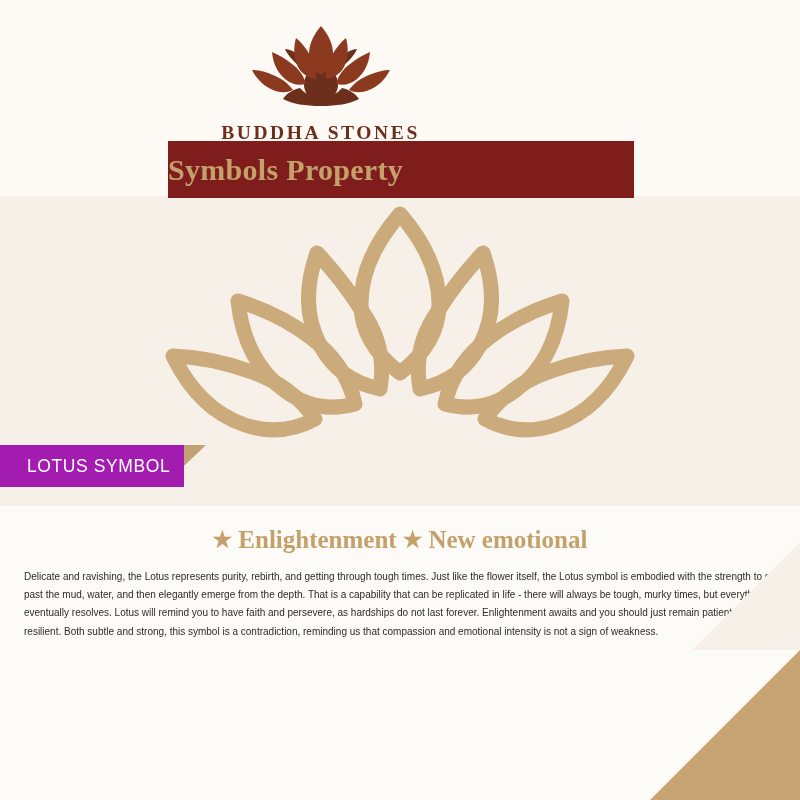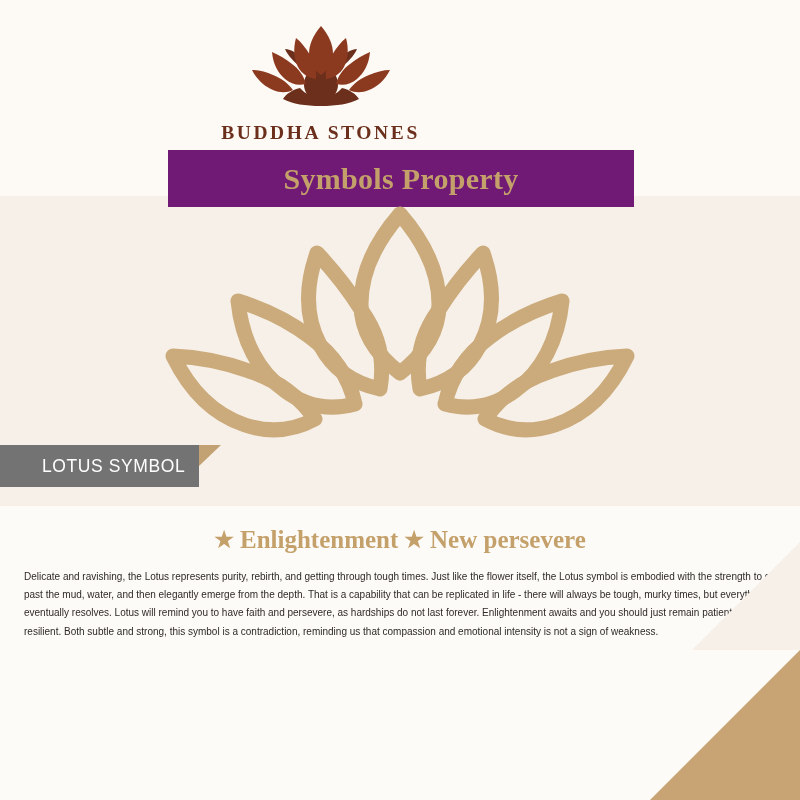--- a/index.html
+++ b/index.html
@@ -86,28 +86,27 @@
     font-size: 19.5px;
     font-weight: bold;
     letter-spacing: 2.6px;
     color: #6b2f1c;
     font-family: "Liberation Serif", serif;
   }
 
   
   .title-plate {
     position: absolute;
-    top: 150px;
+    top: 141px;
     left: 168px;
     width: 466px;
     height: 57px;
-    background: #701a75;
-    display: flex;
-    align-items: center;
-    justify-content: center;
+    background: #7f1d1d;
+    display: flex;
+    align-items: center;
   }
   .title-text {
     font-size: 30px;
     font-weight: bold;
     color: #c4a06a;
     font-family: "Liberation Serif", serif;
     letter-spacing: 0.3px;
   }
 
   
@@ -125,25 +124,25 @@
   
   .ribbon {
     position: absolute;
     top: 445px;
     left: 0;
     height: 42px;
     display: flex;
     align-items: center;
   }
   .ribbon-body {
-    background: #737373;
+    background: #a21caf;
     height: 42px;
     display: flex;
     align-items: center;
-    padding-left: 42px;
+    padding-left: 27px;
     padding-right: 14px;
   }
   .ribbon-label {
     color: #ffffff;
     font-size: 17.5px;
     letter-spacing: 0.6px;
     font-family: "Liberation Sans", sans-serif;
   }
   .ribbon-tail {
     width: 0;
@@ -266,21 +265,21 @@
       <span class="ribbon-label">LOTUS SYMBOL</span>
     </div>
     <div class="ribbon-tail"></div>
   </div>
 
   <div class="content-panel">
     <div class="headline">
       <span class="star">★</span>
       <span class="headline-word">Enlightenment</span>
       <span class="star">★</span>
-      <span class="headline-word">New persevere</span>
+      <span class="headline-word">New emotional</span>
     </div>
     <p class="body-text">Delicate and ravishing, the Lotus represents purity, rebirth, and getting through tough times. Just like the flower itself, the Lotus symbol is embodied with the strength to go past the mud, water, and then elegantly emerge from the depth. That is a capability that can be replicated in life - there will always be tough, murky times, but everything eventually resolves. Lotus will remind you to have faith and persevere, as hardships do not last forever. Enlightenment awaits and you should just remain patient and resilient. Both subtle and strong, this symbol is a contradiction, reminding us that compassion and emotional intensity is not a sign of weakness.</p>
   </div>
 
   <div class="corner-br">
     <div class="corner-br-inner"></div>
   </div>
 
 </div>
 

